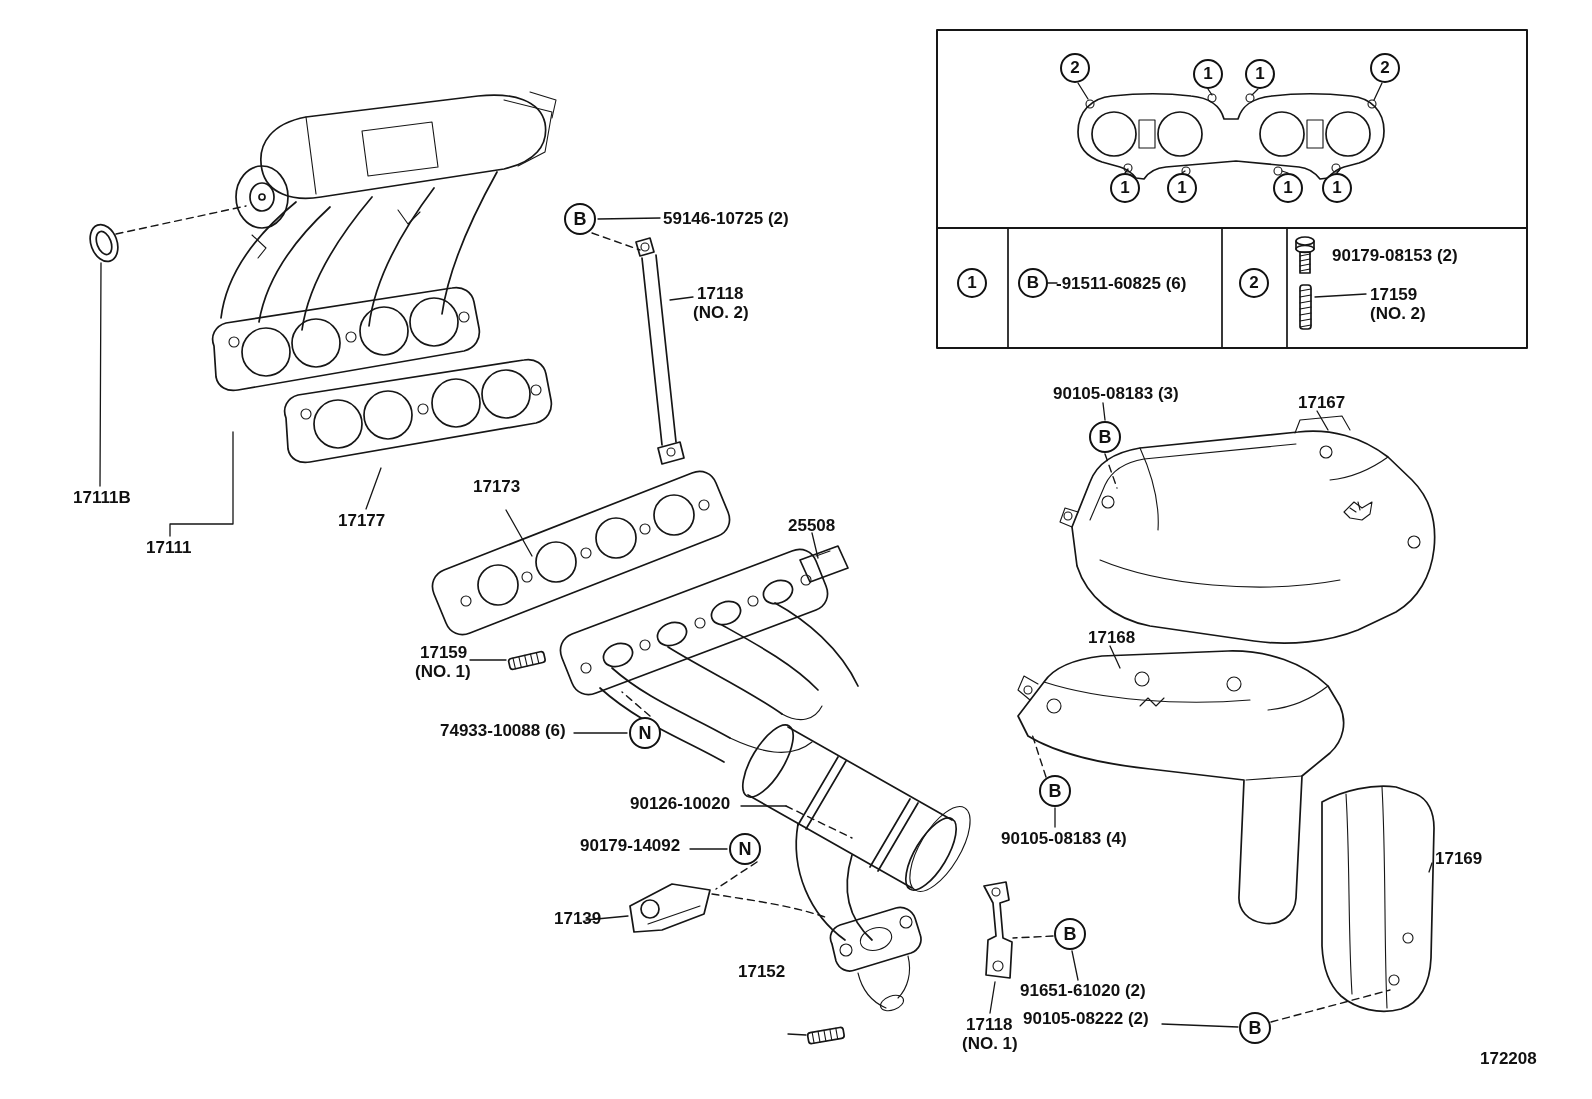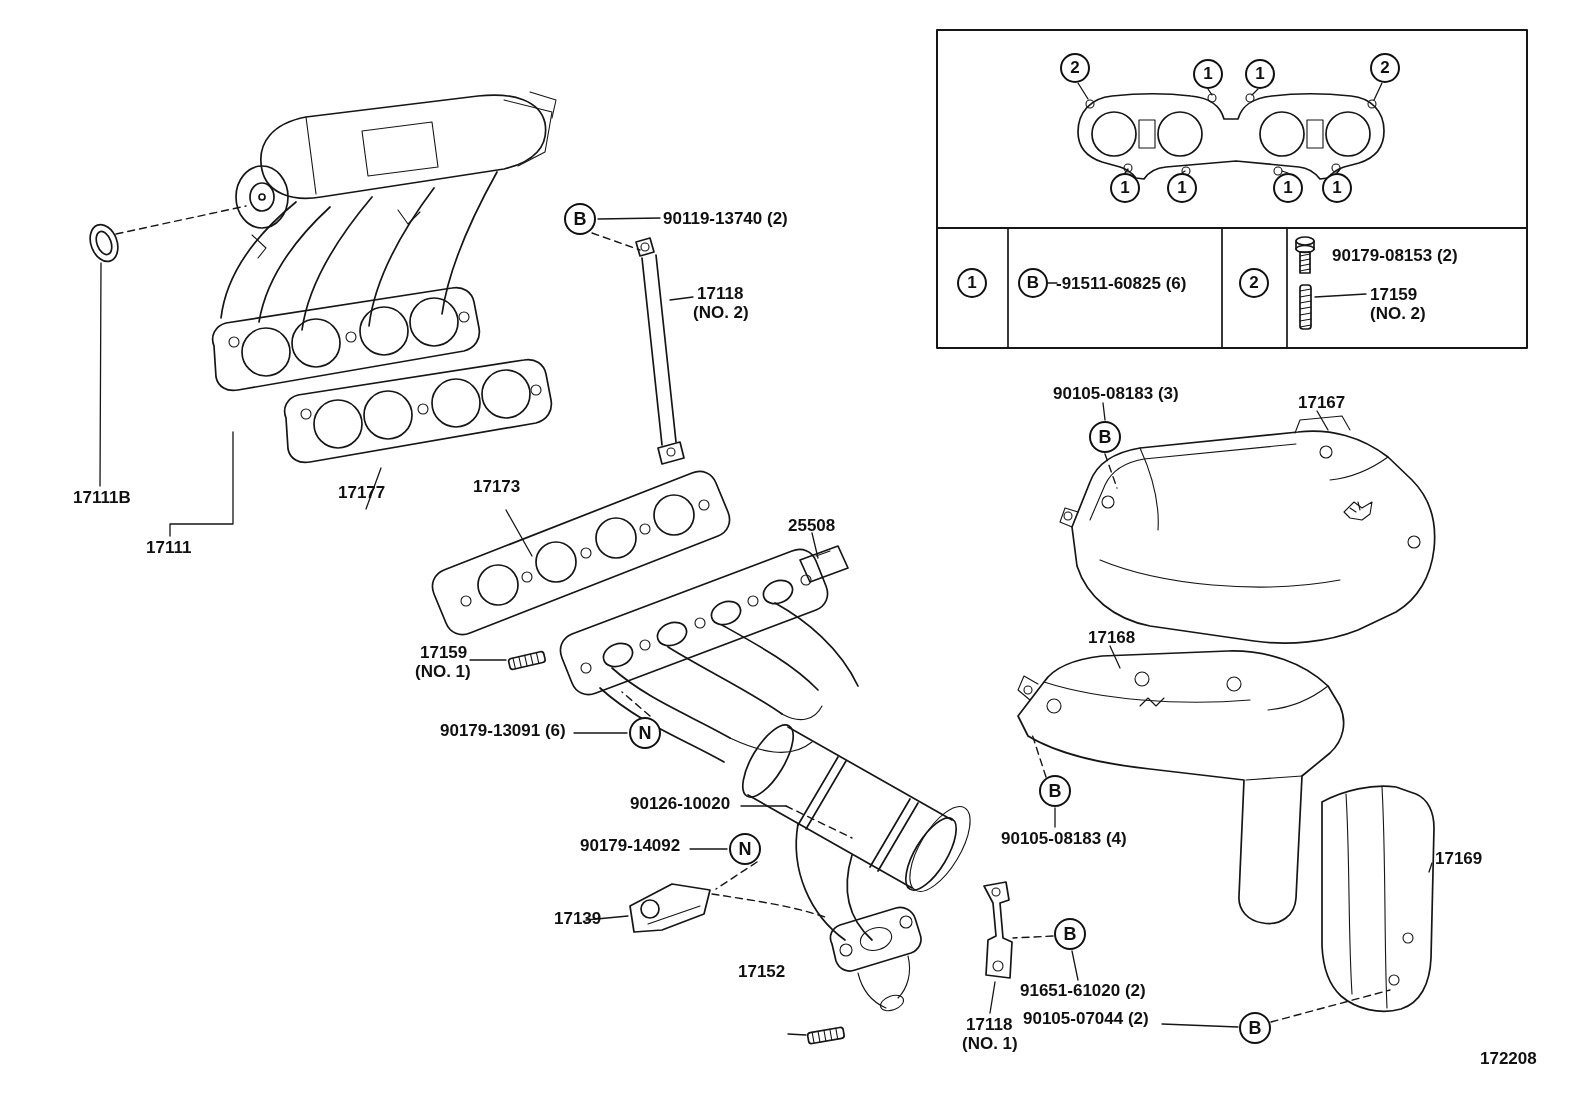--- a/index.html
+++ b/index.html
@@ -318,44 +318,44 @@
   <div class="csym c30" style="left:1370px;top:53px">2</div>
   <div class="csym c30" style="left:1110px;top:173px">1</div>
   <div class="csym c30" style="left:1167px;top:173px">1</div>
   <div class="csym c30" style="left:1273px;top:173px">1</div>
   <div class="csym c30" style="left:1322px;top:173px">1</div>
 
   <div class="csym c30" style="left:957px;top:268px">1</div>
   <div class="csym c30" style="left:1018px;top:268px">B</div>
   <div class="csym c30" style="left:1239px;top:268px">2</div>
 
-  <div class="lbl" style="left:663px;top:209px">90119-13740 (2)</div>
+  <div class="lbl" style="left:663px;top:209px">59146-10725 (2)</div>
   <div class="lbl" style="left:697px;top:284px">17118</div>
   <div class="lbl" style="left:693px;top:303px">(NO. 2)</div>
   <div class="lbl" style="left:73px;top:488px">17111B</div>
   <div class="lbl" style="left:146px;top:538px">17111</div>
-  <div class="lbl" style="left:338px;top:483px">17177</div>
+  <div class="lbl" style="left:338px;top:511px">17177</div>
   <div class="lbl" style="left:473px;top:477px">17173</div>
   <div class="lbl" style="left:788px;top:516px">25508</div>
   <div class="lbl" style="left:420px;top:643px">17159</div>
   <div class="lbl" style="left:415px;top:662px">(NO. 1)</div>
-  <div class="lbl" style="left:440px;top:721px">90179-13091 (6)</div>
+  <div class="lbl" style="left:440px;top:721px">74933-10088 (6)</div>
   <div class="lbl" style="left:630px;top:794px">90126-10020</div>
   <div class="lbl" style="left:580px;top:836px">90179-14092</div>
   <div class="lbl" style="left:554px;top:909px">17139</div>
   <div class="lbl" style="left:738px;top:962px">17152</div>
   <div class="lbl" style="left:966px;top:1015px">17118</div>
   <div class="lbl" style="left:962px;top:1034px">(NO. 1)</div>
   <div class="lbl" style="left:1020px;top:981px">91651-61020 (2)</div>
   <div class="lbl" style="left:1053px;top:384px">90105-08183 (3)</div>
   <div class="lbl" style="left:1298px;top:393px">17167</div>
   <div class="lbl" style="left:1088px;top:628px">17168</div>
   <div class="lbl" style="left:1001px;top:829px">90105-08183 (4)</div>
   <div class="lbl" style="left:1435px;top:849px">17169</div>
-  <div class="lbl" style="left:1023px;top:1009px">90105-07044 (2)</div>
+  <div class="lbl" style="left:1023px;top:1009px">90105-08222 (2)</div>
 
   <div class="lbl" style="left:1056px;top:274px">-91511-60825 (6)</div>
   <div class="lbl" style="left:1332px;top:246px">90179-08153 (2)</div>
   <div class="lbl" style="left:1370px;top:285px">17159</div>
   <div class="lbl" style="left:1370px;top:304px">(NO. 2)</div>
 
   <div class="lbl" style="left:1480px;top:1049px">172208</div>
 
 </div>
 

